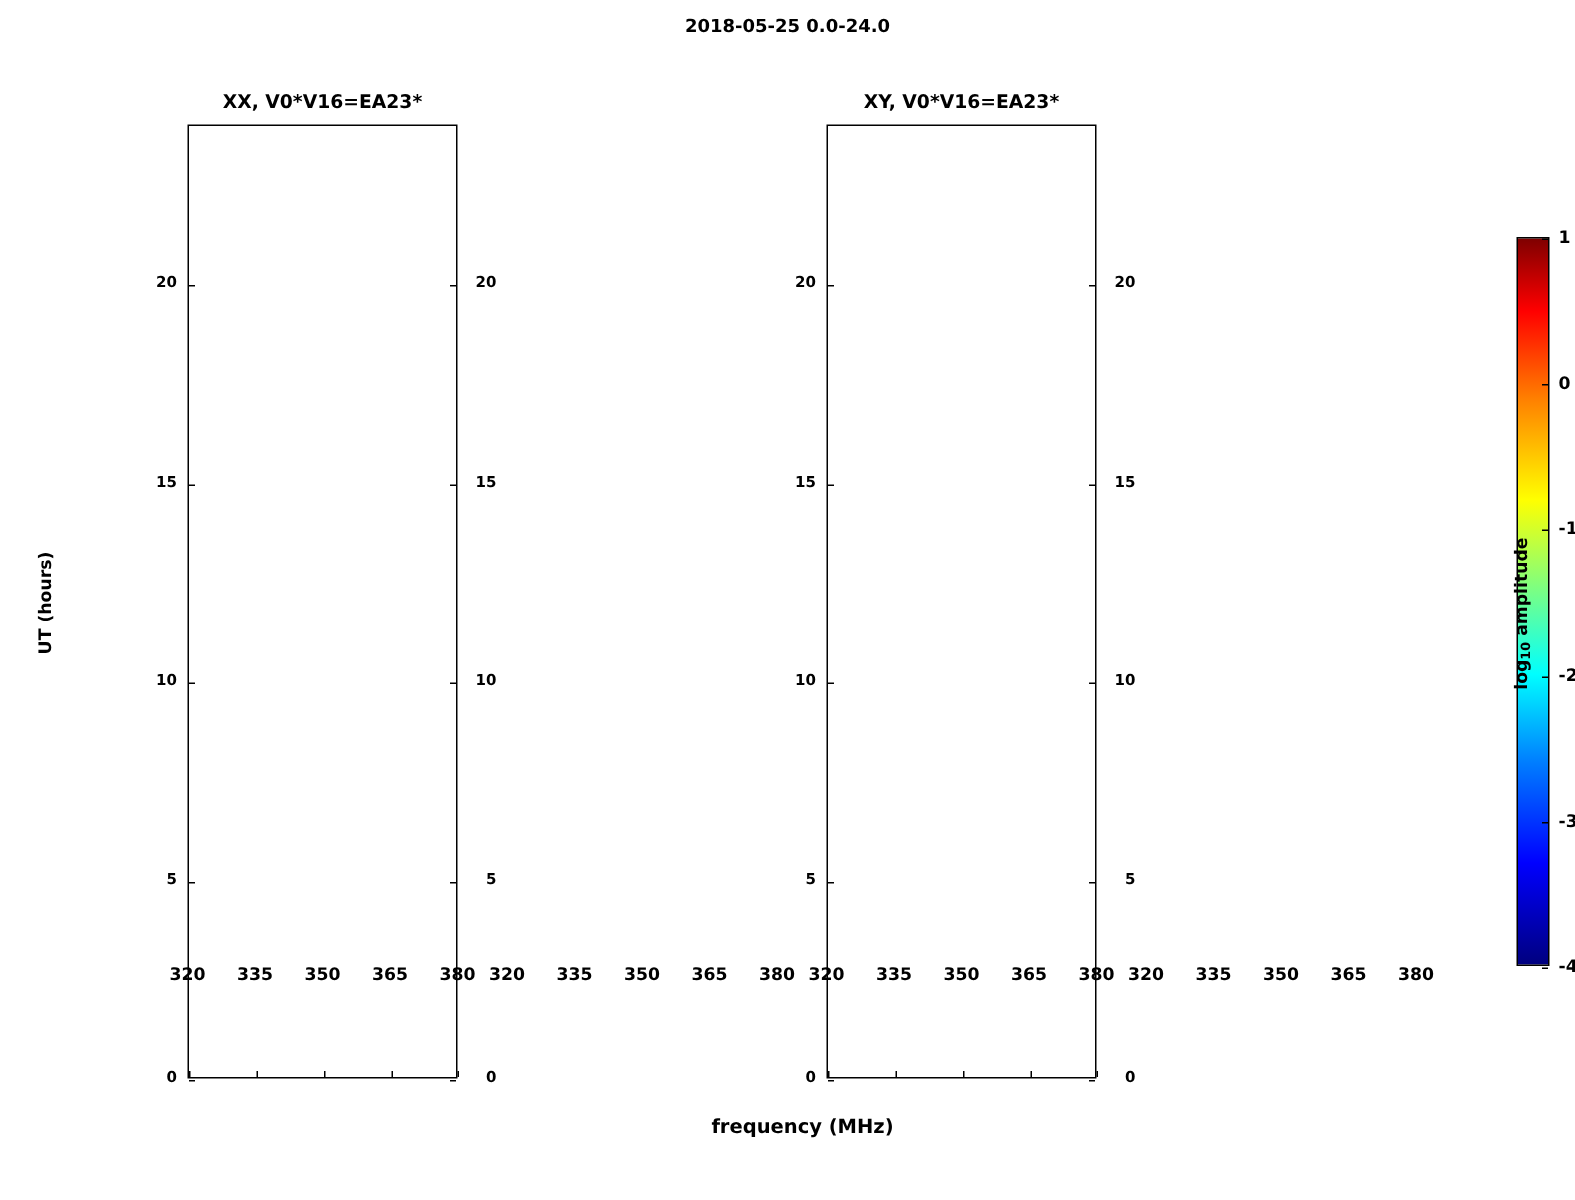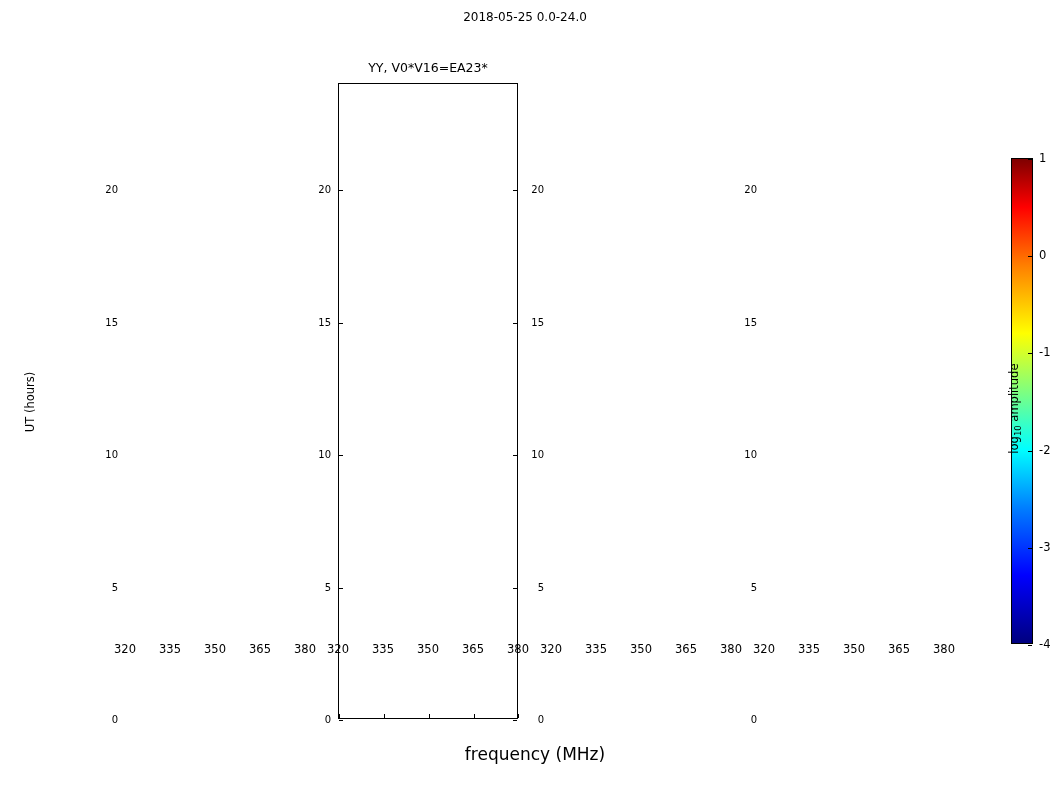--- a/index.html
+++ b/index.html
@@ -13,20 +13,21 @@
     font-family: "DejaVu Sans", sans-serif;
     color: #000000;
     position: relative;
     overflow: hidden;
   }
   #figure {
     position: absolute;
     left: 0; top: 0;
     width: 998px;
     height: 800px;
+    font-weight: bold;
   }
   .suptitle {
     position: absolute;
     left: 0;
     top: 10px;
     width: 1050px;
     text-align: center;
     font-size: 12px;
     color: #000;
   }
@@ -80,21 +81,21 @@
   }
   .axis-ylabel {
     position: absolute;
     font-size: 11.5px;
     transform-origin: 50% 50%;
     transform: rotate(-90deg);
     white-space: nowrap;
   }
   .axis-xlabel {
     position: absolute;
-    font-size: 17px;
+    font-size: 13px;
     text-align: center;
     white-space: nowrap;
   }
   
   #colorbar-wrap {
     position: absolute;
     left: 1011px;
     top: 158px;
     width: 22px;
     height: 486px;
@@ -140,64 +141,84 @@
   }
   .sub { font-size: 8.5px; vertical-align: -0.25em; }
 </style>
 </head>
 <body>
 
 <div id="figure">
 
   <div class="suptitle">2018-05-25 0.0-24.0</div>
 
+  <div class="panel" id="panel-0" style="left:125px; width:180px;">
+    <div class="panel-title">XX, V0*V16=EA23*</div>
+
+    <div class="tick-y left" style="top:636px;"></div>
+    <div class="tick-y right" style="top:636px;"></div>
+    <div class="tick-y left" style="top:503.5px;"></div>
+    <div class="tick-y right" style="top:503.5px;"></div>
+    <div class="tick-y left" style="top:371px;"></div>
+    <div class="tick-y right" style="top:371px;"></div>
+    <div class="tick-y left" style="top:238.5px;"></div>
+    <div class="tick-y right" style="top:238.5px;"></div>
+    <div class="tick-y left" style="top:106px;"></div>
+    <div class="tick-y right" style="top:106px;"></div>
+
+    <div class="tick-x bottom" style="left:0px;"></div>
+    <div class="tick-x bottom" style="left:45px;"></div>
+    <div class="tick-x bottom" style="left:90px;"></div>
+    <div class="tick-x bottom" style="left:135px;"></div>
+    <div class="tick-x bottom" style="left:179px;"></div>
+  </div>
 
   <div class="ylabel-tick" style="left:85px; width:33px; top:719px;">0</div>
   <div class="ylabel-tick" style="left:85px; width:33px; top:586.5px;">5</div>
   <div class="ylabel-tick" style="left:85px; width:33px; top:454px;">10</div>
   <div class="ylabel-tick" style="left:85px; width:33px; top:321.5px;">15</div>
   <div class="ylabel-tick" style="left:85px; width:33px; top:189px;">20</div>
 
   <div class="xlabel-tick" style="left:125px;">320</div>
   <div class="xlabel-tick" style="left:170px;">335</div>
   <div class="xlabel-tick" style="left:215px;">350</div>
   <div class="xlabel-tick" style="left:260px;">365</div>
   <div class="xlabel-tick" style="left:305px;">380</div>
 
   <div class="axis-ylabel" style="left:30px; top:395px; width:120px; text-align:center; margin-left:-60px;">UT (hours)</div>
 
-  <div class="panel" id="panel-1" style="left:338px; width:180px;">
-    <div class="panel-title">YY, V0*V16=EA23*</div>
+  <div class="ylabel-tick" style="left:298px; width:33px; top:719px;">0</div>
+  <div class="ylabel-tick" style="left:298px; width:33px; top:586.5px;">5</div>
+  <div class="ylabel-tick" style="left:298px; width:33px; top:454px;">10</div>
+  <div class="ylabel-tick" style="left:298px; width:33px; top:321.5px;">15</div>
+  <div class="ylabel-tick" style="left:298px; width:33px; top:189px;">20</div>
+  <div class="xlabel-tick" style="left:338px;">320</div>
+  <div class="xlabel-tick" style="left:383px;">335</div>
+  <div class="xlabel-tick" style="left:428px;">350</div>
+  <div class="xlabel-tick" style="left:473px;">365</div>
+  <div class="xlabel-tick" style="left:518px;">380</div>
+
+  <div class="panel" id="panel-2" style="left:551px; width:180px;">
+    <div class="panel-title">XY, V0*V16=EA23*</div>
     <div class="tick-y left" style="top:636px;"></div>
     <div class="tick-y right" style="top:636px;"></div>
     <div class="tick-y left" style="top:503.5px;"></div>
     <div class="tick-y right" style="top:503.5px;"></div>
     <div class="tick-y left" style="top:371px;"></div>
     <div class="tick-y right" style="top:371px;"></div>
     <div class="tick-y left" style="top:238.5px;"></div>
     <div class="tick-y right" style="top:238.5px;"></div>
     <div class="tick-y left" style="top:106px;"></div>
     <div class="tick-y right" style="top:106px;"></div>
     <div class="tick-x bottom" style="left:0px;"></div>
     <div class="tick-x bottom" style="left:45px;"></div>
     <div class="tick-x bottom" style="left:90px;"></div>
     <div class="tick-x bottom" style="left:135px;"></div>
     <div class="tick-x bottom" style="left:179px;"></div>
   </div>
-  <div class="ylabel-tick" style="left:298px; width:33px; top:719px;">0</div>
-  <div class="ylabel-tick" style="left:298px; width:33px; top:586.5px;">5</div>
-  <div class="ylabel-tick" style="left:298px; width:33px; top:454px;">10</div>
-  <div class="ylabel-tick" style="left:298px; width:33px; top:321.5px;">15</div>
-  <div class="ylabel-tick" style="left:298px; width:33px; top:189px;">20</div>
-  <div class="xlabel-tick" style="left:338px;">320</div>
-  <div class="xlabel-tick" style="left:383px;">335</div>
-  <div class="xlabel-tick" style="left:428px;">350</div>
-  <div class="xlabel-tick" style="left:473px;">365</div>
-  <div class="xlabel-tick" style="left:518px;">380</div>
-
   <div class="ylabel-tick" style="left:511px; width:33px; top:719px;">0</div>
   <div class="ylabel-tick" style="left:511px; width:33px; top:586.5px;">5</div>
   <div class="ylabel-tick" style="left:511px; width:33px; top:454px;">10</div>
   <div class="ylabel-tick" style="left:511px; width:33px; top:321.5px;">15</div>
   <div class="ylabel-tick" style="left:511px; width:33px; top:189px;">20</div>
   <div class="xlabel-tick" style="left:551px;">320</div>
   <div class="xlabel-tick" style="left:596px;">335</div>
   <div class="xlabel-tick" style="left:641px;">350</div>
   <div class="xlabel-tick" style="left:686px;">365</div>
   <div class="xlabel-tick" style="left:731px;">380</div>

